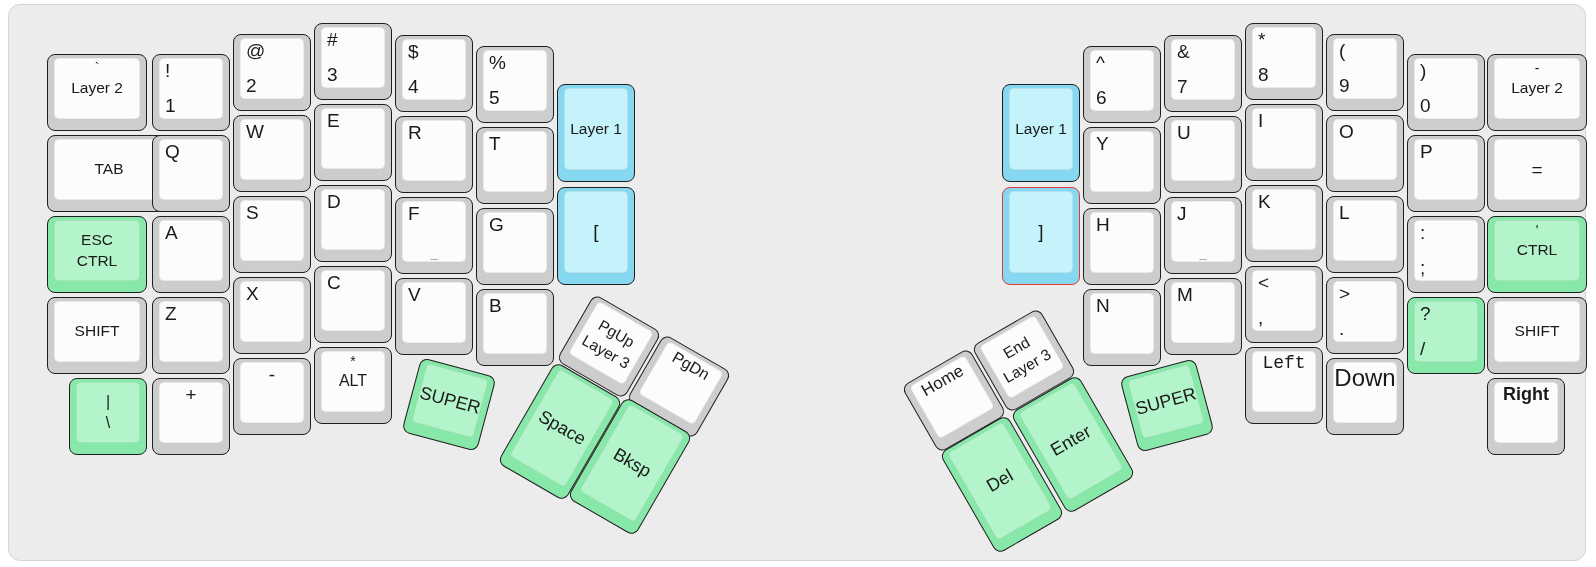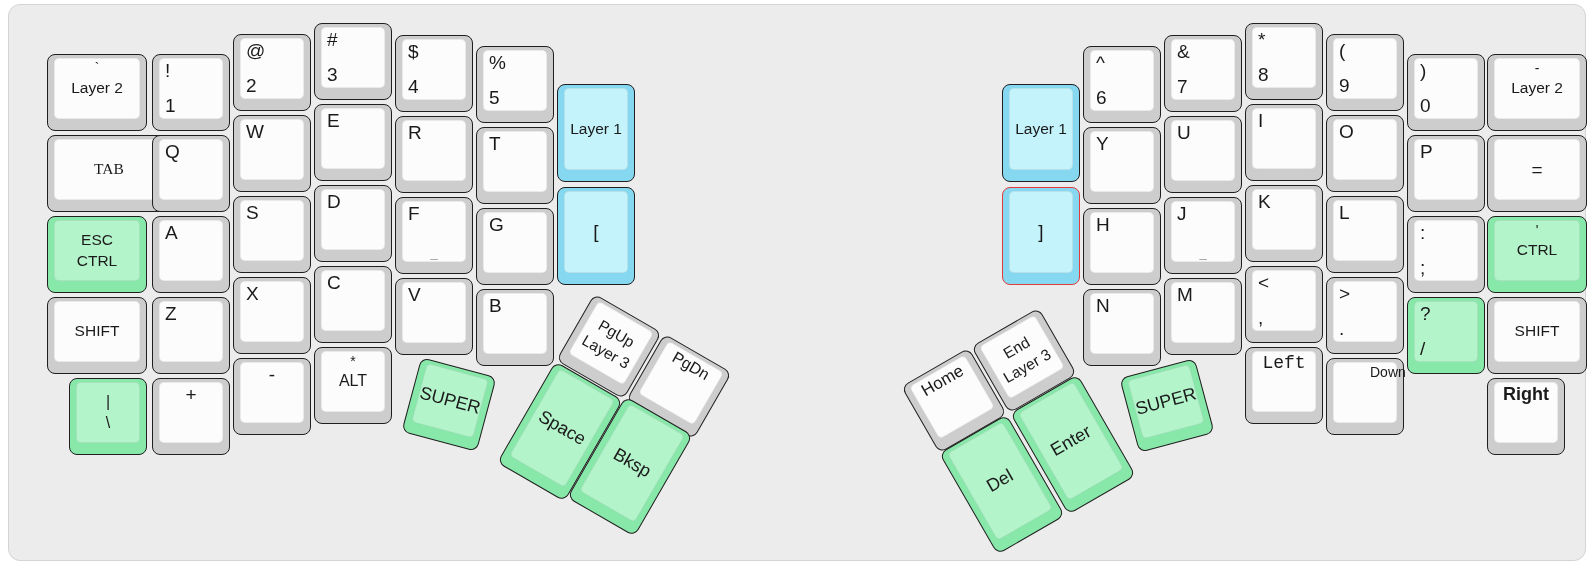--- a/index.html
+++ b/index.html
@@ -31,21 +31,21 @@
 
 <div id="stage">
   <div id="panel">
     <div id="board">
         <div class="key w" style="left: 38px; top: 49px; width: 100px; height: 77px;">
           <div class="face w">
             <div class="lab p-tc" style="font-size: 14px;">`</div>
             <div class="lab p-c" style="font-size: 15.5px;">Layer 2</div>
           </div>
         </div>
-        <div class="key w" style="left: 38px; top: 130px; width: 124px; height: 77px; font-family: Liberation Serif, serif;">
+        <div class="key w" style="left: 38px; top: 130px; width: 124px; height: 77px;">
           <div class="face w">
             <div class="lab p-c" style="font-size: 15.5px;">TAB</div>
           </div>
         </div>
         <div class="key g" style="left: 38px; top: 211px; width: 100px; height: 77px;">
           <div class="face g">
             <div class="lab p-st" style="font-size: 15.5px;"><div>ESC</div><div>CTRL</div></div>
           </div>
         </div>
         <div class="key w" style="left: 38px; top: 292px; width: 100px; height: 77px;">
@@ -312,21 +312,21 @@
           </div>
         </div>
         <div class="key w" style="left: 1317px; top: 272px; width: 78px; height: 77px;">
           <div class="face w">
             <div class="lab p-tl" style="font-size: 19px;">&gt;</div>
             <div class="lab p-bl" style="font-size: 19px;">.</div>
           </div>
         </div>
         <div class="key w" style="left: 1317px; top: 353px; width: 78px; height: 77px;">
           <div class="face w">
-            <div class="lab p-tc" style="font-size: 14px; margin-left: 36px;">Down</div>
+            <div class="lab p-tc" style="font-size: 24px;">Down</div>
           </div>
         </div>
         <div class="key w" style="left: 1398px; top: 49px; width: 78px; height: 77px;">
           <div class="face w">
             <div class="lab p-tl" style="font-size: 19px;">)</div>
             <div class="lab p-bl" style="font-size: 19px;">0</div>
           </div>
         </div>
         <div class="key w" style="left: 1398px; top: 130px; width: 78px; height: 77px;">
           <div class="face w">

